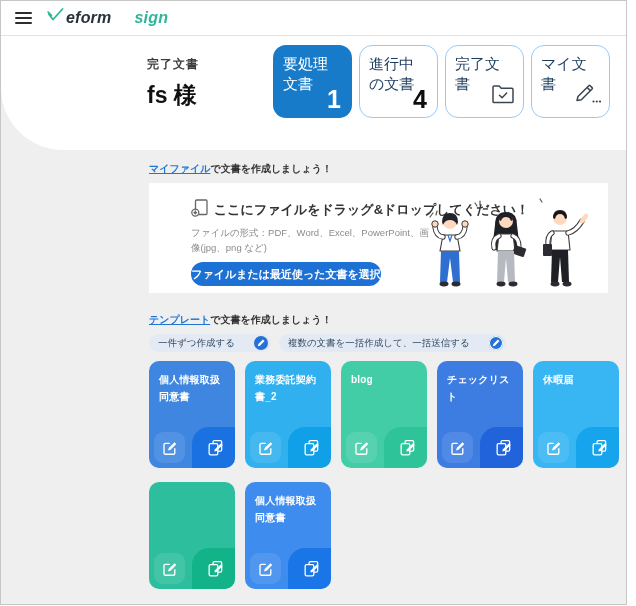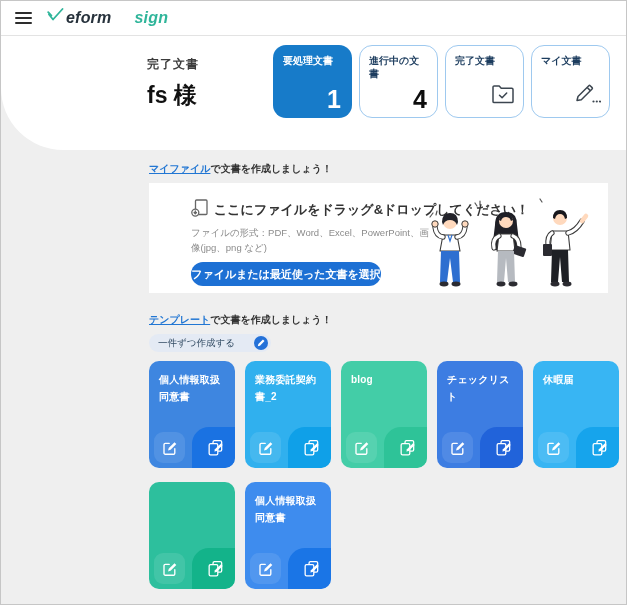--- a/index.html
+++ b/index.html
@@ -26,21 +26,21 @@
     display:flex; padding:0 16px 0 146px;
   }
   .welcome { padding-top:20px; }
   .greeting { font-size:12px; font-weight:700; color:#3c3c3c; letter-spacing:1px; }
   .username { font-size:23px; font-weight:700; color:#101010; margin-top:7px; }
   .stats { margin-left:auto; display:flex; gap:7px; padding-top:9px; }
   .stat-card {
     width:79px; height:73px; border-radius:13px; background:#fff;
     border:1.5px solid var(--stat-border,#9ec9ef); position:relative; padding:8px 9px; cursor:pointer;
   }
-  .stat-card .slabel { font-size:10px; font-weight:700; color:#1c3c5e; line-height:1.3; }
+  .stat-card .slabel { font-size:15px; font-weight:400; color:#1c3c5e; line-height:1.3; }
   .stat-card .svalue { position:absolute; right:10px; bottom:3px; font-size:25px; font-weight:700; color:#0d0d0d; }
   .stat-card.active { background:var(--primary-blue,#177bc9); border-color:transparent; }
   .stat-card.active .slabel, .stat-card.active .svalue { color:#fff; }
   .stat-card .sicon { position:absolute; right:8px; bottom:8px; color:#3c4650; }
   
   .content { padding:0 8px 0 148px; }
   h2.sec { font-size:10px; font-weight:700; color:#333; margin:12px 0 7px; }
   h2.sec .seclink { color:var(--link-blue,#2176d3); text-decoration:underline; cursor:pointer; }
   h2.sec.t2 { margin-top:20px; }
   .drop-panel {
@@ -227,20 +227,28 @@
 
       <div class="legend-row">
         <span class="pill">
           <span>一件ずつ作成する</span>
           <span class="pcircle">
             <svg width="8" height="8" viewBox="0 0 10 10">
                 <path d="M1 9l.7-2.7L7.4.6l2 2L3.7 8.3 1 9z" fill="#fff"></path>
               </svg>
           </span>
         </span>
+        <span class="pill">
+          <span>複数の文書を一括作成して、一括送信する</span>
+          <span class="pcircle ring">
+            <svg width="8" height="8" viewBox="0 0 10 10">
+                <path d="M1 9l.7-2.7L7.4.6l2 2L3.7 8.3 1 9z" fill="#fff"></path>
+              </svg>
+          </span>
+        </span>
       </div>
 
       <div class="tpl-grid">
 
         <div class="tcard" style="--base: #3e86e0; --accent: #1a72e2;">
           <span class="tname">個人情報取扱同意書</span>
           <span class="corner"></span>
           <span class="editpad">
               <svg width="16" height="16" viewBox="0 0 20 20">
                 <path d="M16 11v5.2a1.6 1.6 0 0 1-1.6 1.6H4.1a1.6 1.6 0 0 1-1.6-1.6V5.9a1.6 1.6 0 0 1 1.6-1.6H9" stroke="#fff" stroke-width="1.7" fill="none" stroke-linecap="round"></path>

